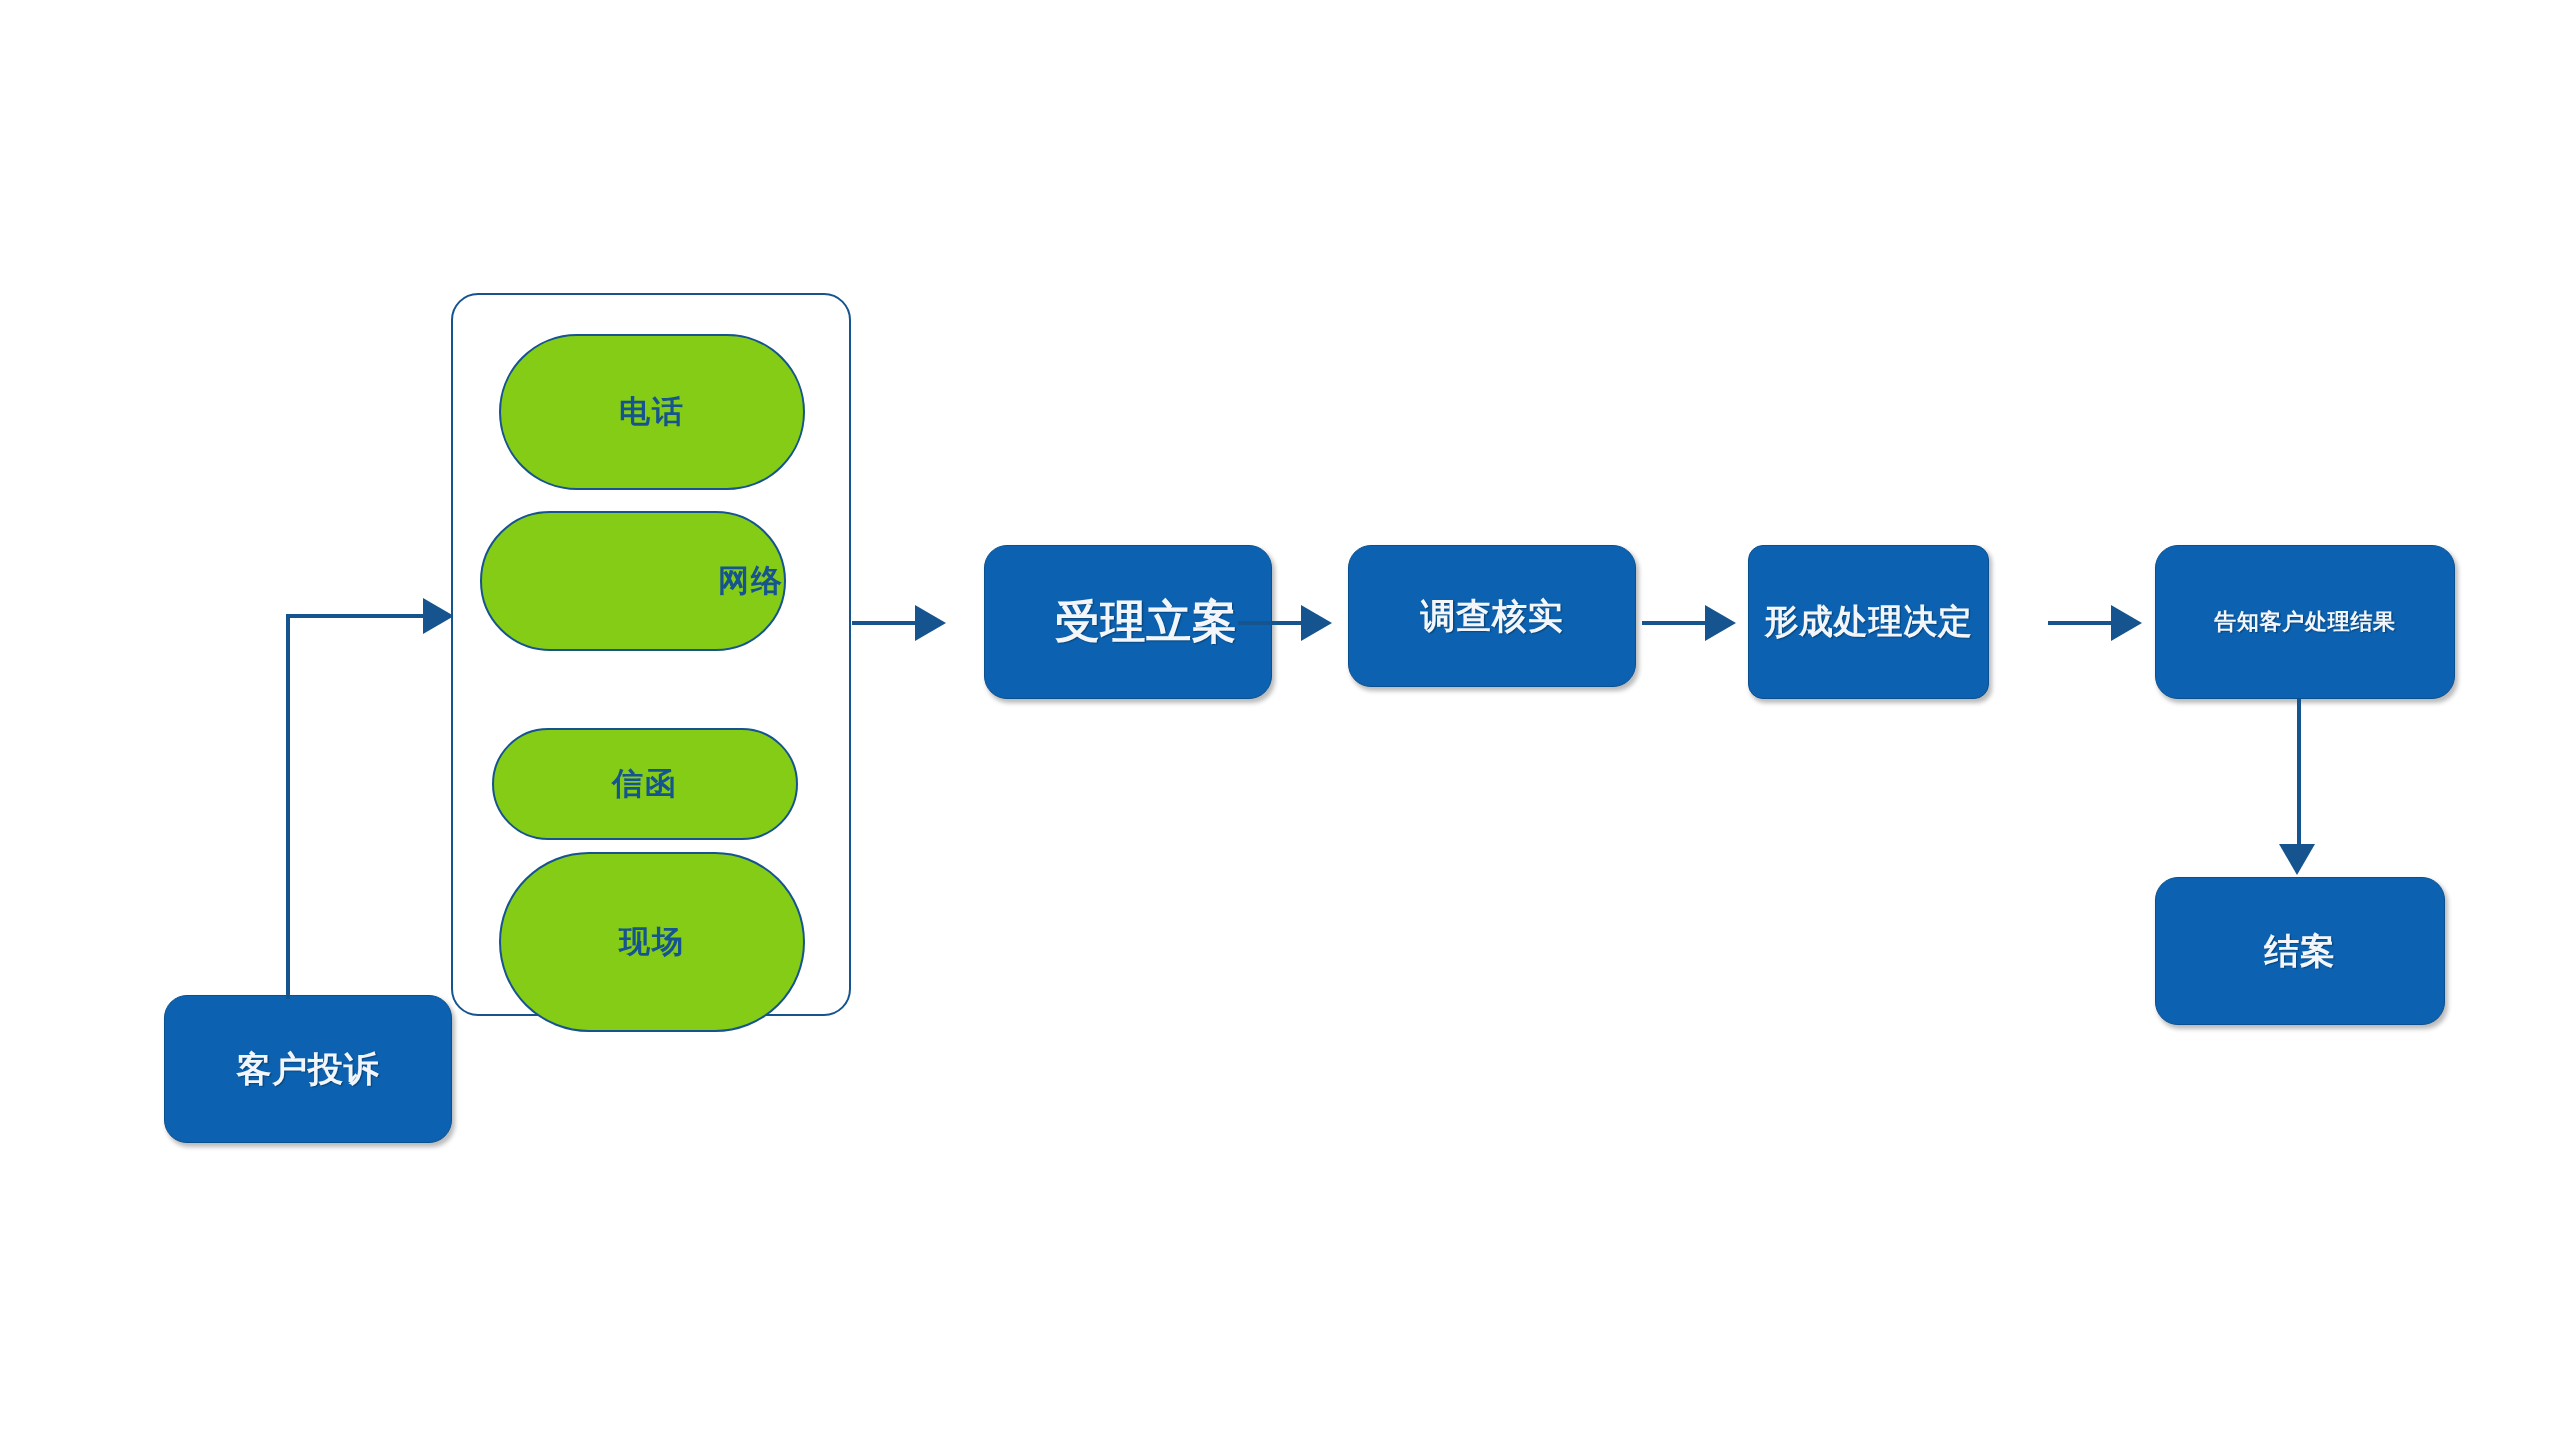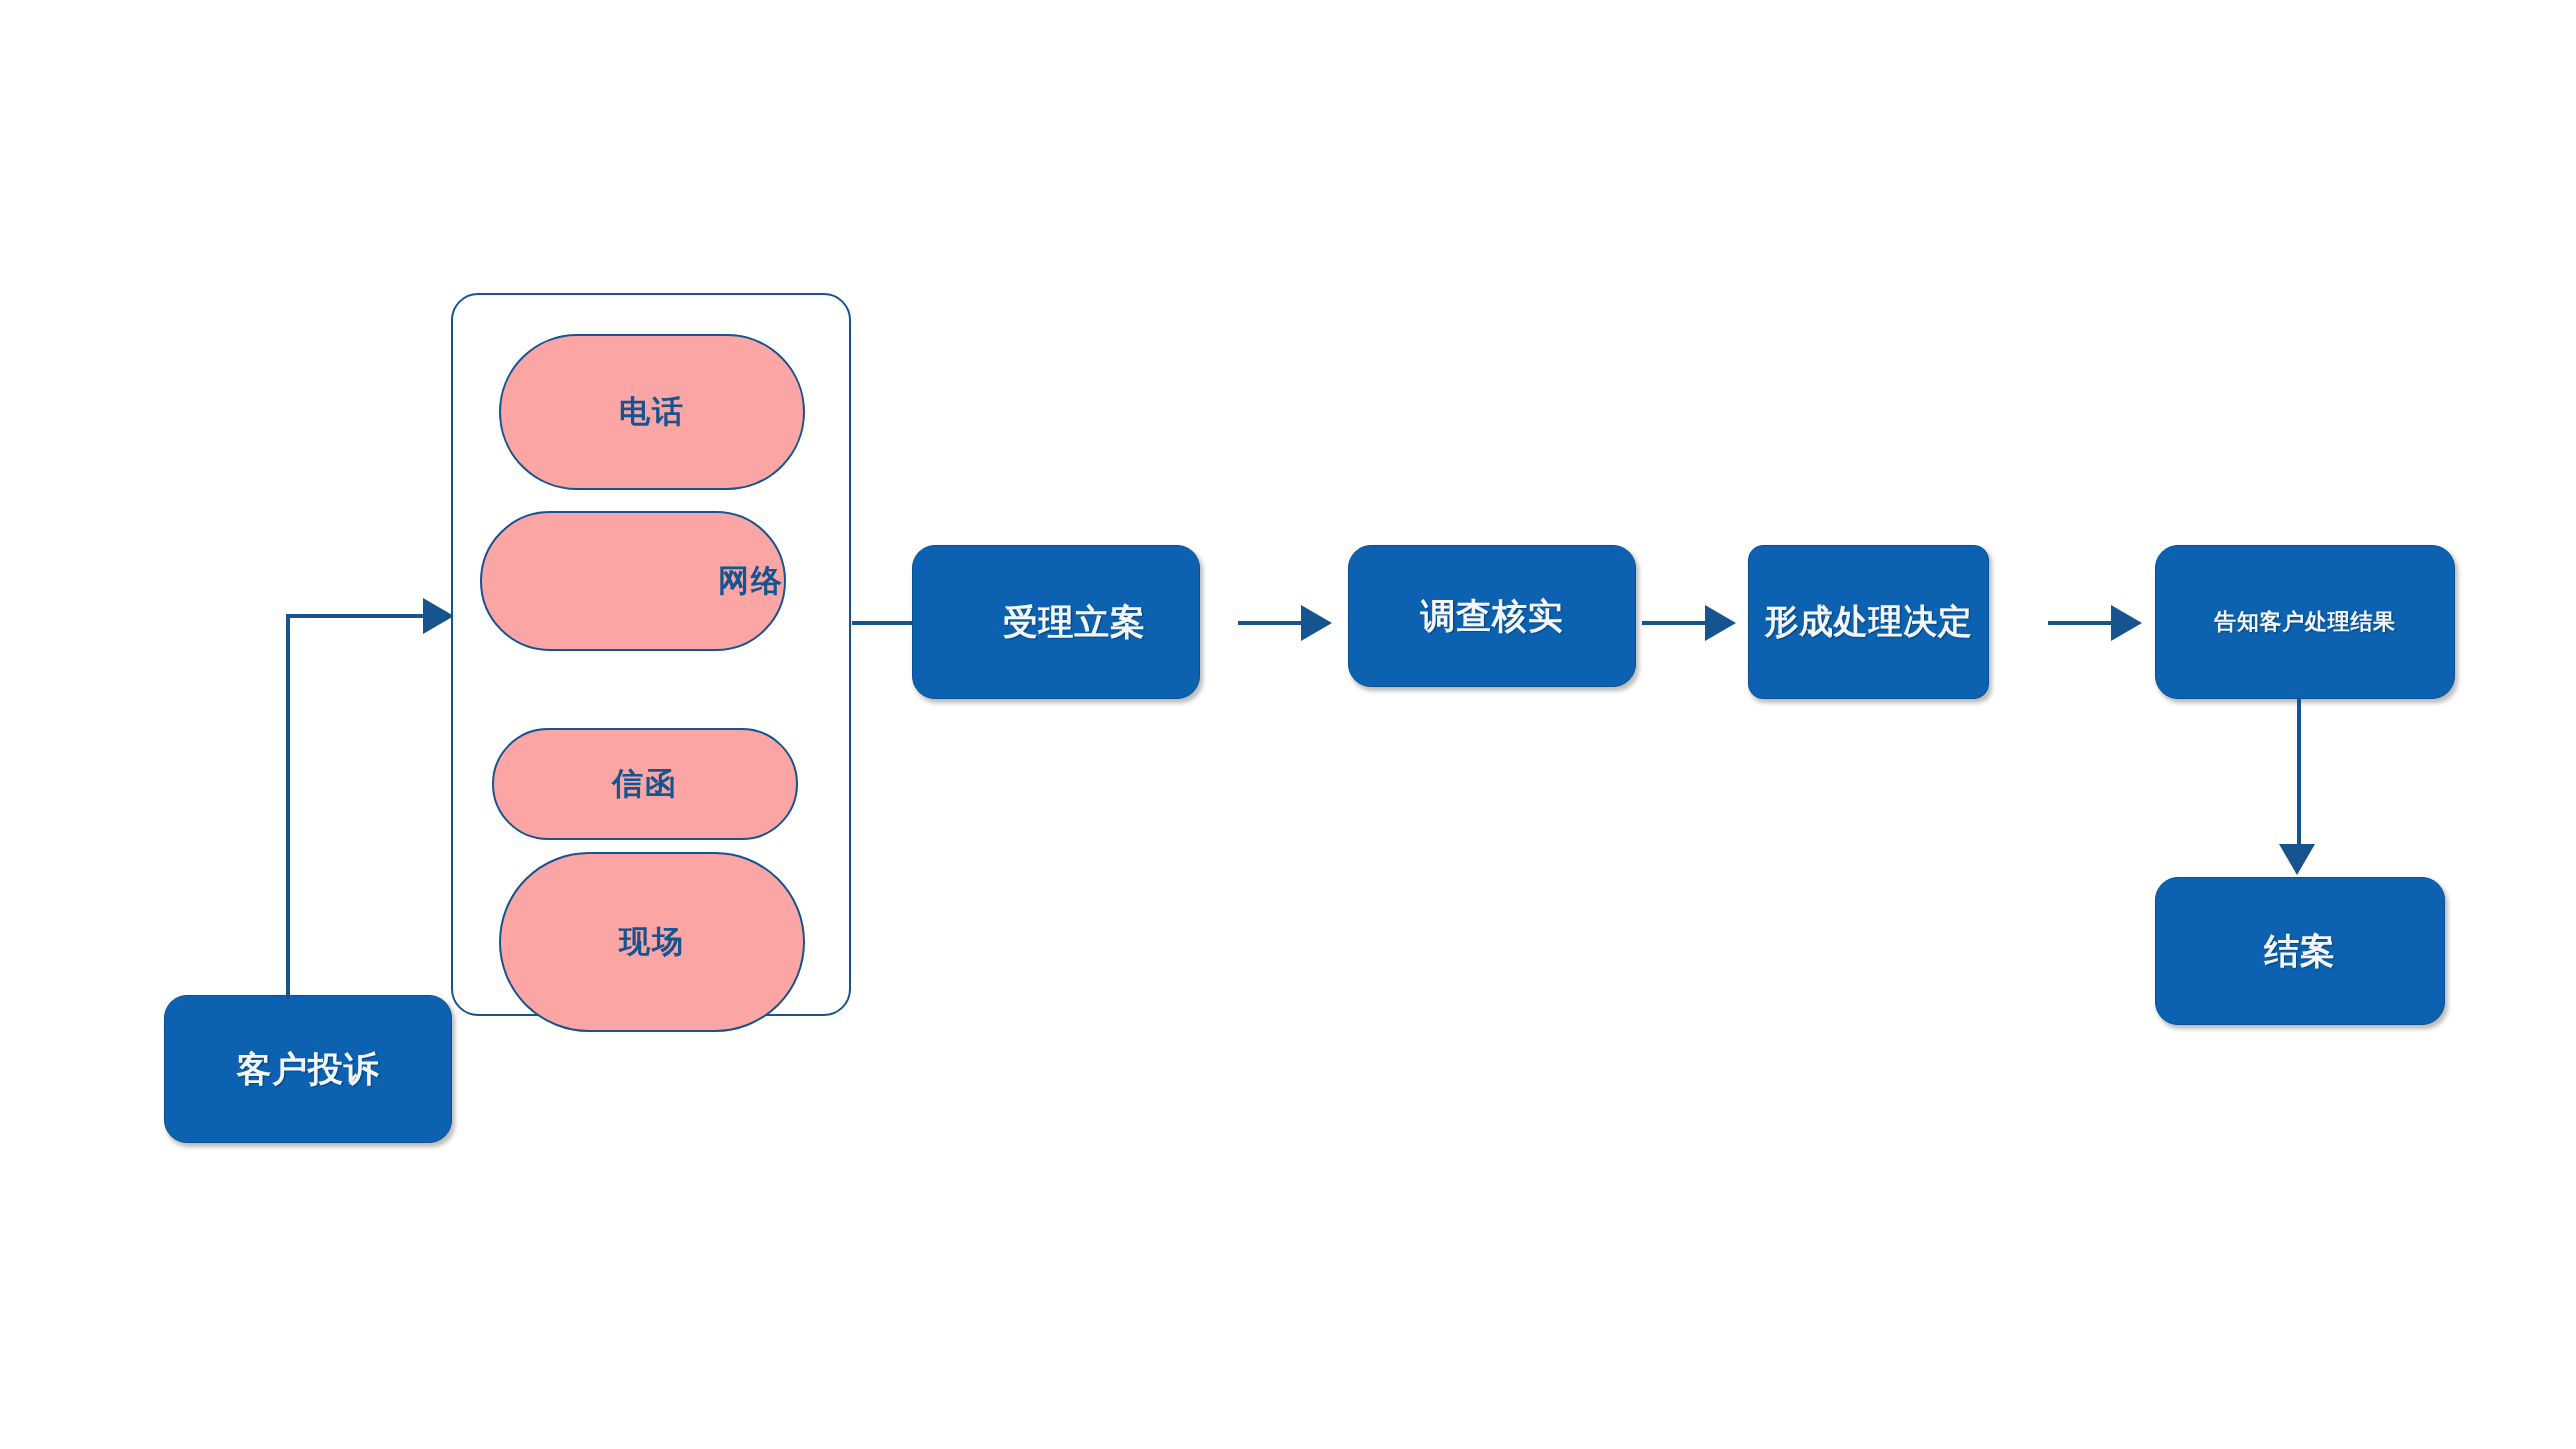--- a/index.html
+++ b/index.html
@@ -44,21 +44,21 @@
     box-sizing: border-box;
     background: #ffffff;
     border: 2px solid #15548F;
     border-radius: 27px;
   }
 
   
   .pill {
     position: absolute;
     box-sizing: border-box;
-    background: #fca5a5;
+    background: #84cc16;
     border: 2px solid #15548F;
     border-radius: 670px;
     display: flex;
     align-items: center;
     justify-content: center;
     text-align: center;
     color: #15548F;
     font-weight: 700;
     font-size: 31px;
     letter-spacing: 2px;
@@ -116,21 +116,21 @@
     <span>信函</span>
   </div>
 
   <div class="pill" style="left:499px; top:852px; width:306px; height:180px;">
     <span>现场</span>
   </div>
 
   <div class="conn conn-h" style="left:852px; top:621px; width:72px;"></div>
   <div class="arrow-right" style="left:915px; top:623px; margin-top:-18px;"></div>
 
-  <div class="node" style="left:912px; top:545px; width:288px; height:154px; font-size:35px;padding-left:46px;">
+  <div class="node" style="left:984px; top:545px; width:288px; height:154px; font-size:45px;padding-left:46px;">
     <span class="node-label">受理立案</span>
   </div>
 
   <div class="conn conn-h" style="left:1238px; top:621px; width:72px;"></div>
   <div class="arrow-right" style="left:1301px; top:623px; margin-top:-18px;"></div>
 
   <div class="node" style="left:1348px; top:545px; width:288px; height:142px; font-size:35px;">
     <span class="node-label">调查核实</span>
   </div>
 

